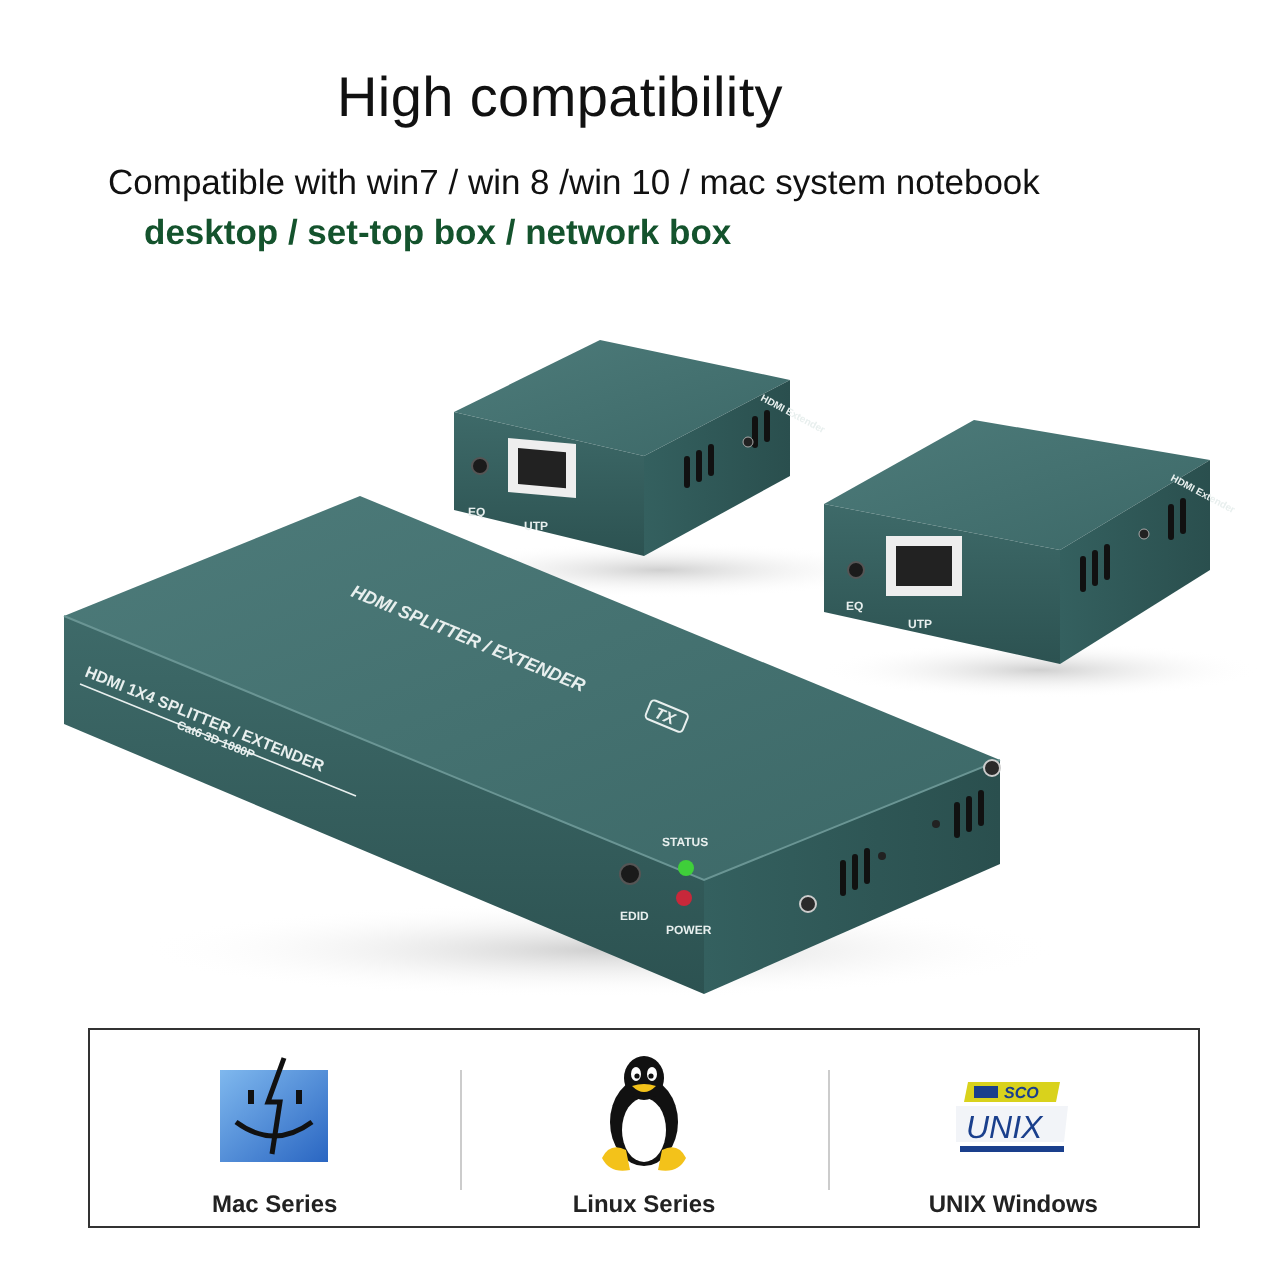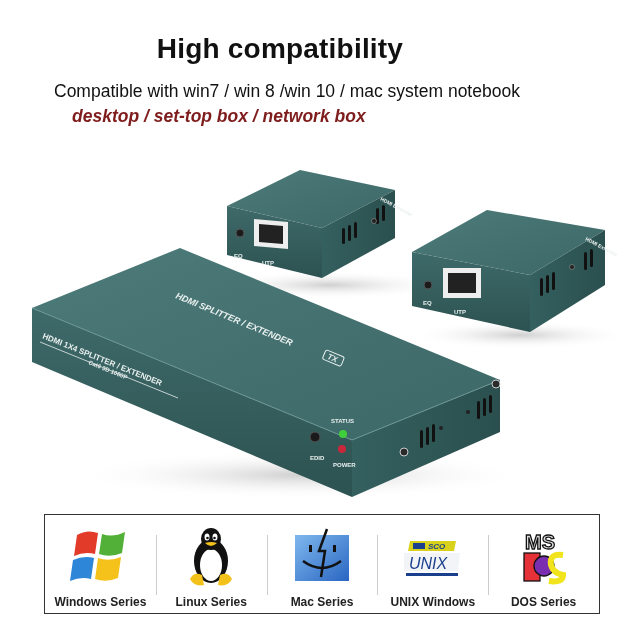--- a/index.html
+++ b/index.html
@@ -1,19 +1,19 @@
 <!DOCTYPE html>
 <html><head>
 <meta charset="utf-8">
 <style>
   html,body{margin:0;padding:0;background:#fff;}
   body{width:640px;height:640px;position:relative;overflow:hidden;font-family:"Liberation Sans",sans-serif;}
-  .title{position:absolute;left:0;width:560px;top:33px;text-align:center;font-size:28px;font-weight:bold;color:#111;letter-spacing:0.2px;}
+  .title{position:absolute;left:0;width:560px;top:33px;text-align:center;font-size:28px;font-weight:normal;color:#111;letter-spacing:0.2px;}
   .sub1{position:absolute;left:54px;top:81px;font-size:17.5px;font-weight:normal;color:#111;white-space:nowrap;}
-  .sub2{position:absolute;left:72px;top:106px;font-size:17.5px;font-weight:bold;color:#7f1d1d;white-space:nowrap;font-style:italic;}
+  .sub2{position:absolute;left:72px;top:106px;font-size:17.5px;font-weight:bold;color:#14532d;white-space:nowrap;}
   .scene{position:absolute;left:0;top:0;width:640px;height:510px;}
   .scene svg{position:absolute;left:0;top:0;}
   .os-panel{position:absolute;left:44px;top:514px;width:556px;height:100px;border:1.5px solid #333;background:#fff;box-sizing:border-box;display:flex;}
   .os-item{flex:1;display:flex;flex-direction:column;align-items:center;position:relative;}
   .os-item + .os-item::before{content:"";position:absolute;left:0;top:20px;height:60px;border-left:1px solid #ccc;}
   .os-logo{width:66px;height:66px;margin-top:8px;}
   .os-label{margin-top:6px;font-size:12px;font-weight:bold;color:#222;}
   .lbl{fill:#e8efee;font-family:"Liberation Sans",sans-serif;font-weight:bold;}
 </style>
 </head>
@@ -118,71 +118,53 @@
     <circle cx="468" cy="412" r="2" fill="#222"></circle>
     <circle cx="404" cy="452" r="4" fill="#2a2a2a" stroke="#ccc" stroke-width="1"></circle>
     <circle cx="496" cy="384" r="4" fill="#2a2a2a" stroke="#ccc" stroke-width="1"></circle>
   </g>
 </svg>
 </div>
 
 <div class="os-panel">
   <div class="os-item">
     <svg class="os-logo" viewBox="0 0 66 66">
-      <path d="M10 12 Q20 6 31 10 L28 31 Q18 28 7 33 Z" fill="#e33b2a"></path>
-      <path d="M35 11 Q46 15 58 9 L55 30 Q43 35 32 31 Z" fill="#52b038"></path>
-      <path d="M6 37 Q17 32 27 35 L24 56 Q14 53 3 58 Z" fill="#2d86d7"></path>
-      <path d="M31 35 Q42 39 54 34 L51 55 Q39 60 28 56 Z" fill="#f5c21b"></path>
+      <defs>
+          <linearGradient id="macG" x1="0" y1="0" x2="1" y2="1">
+            <stop offset="0" stop-color="#7fb8ee"></stop>
+            <stop offset="1" stop-color="#2a66c2"></stop>
+          </linearGradient>
+        </defs>
+      <rect x="6" y="12" width="54" height="46" fill="url(#macG)"></rect>
+      <path d="M38 6 L30 28 L36 28 L32 54" fill="none" stroke="#111" stroke-width="2.5"></path>
+      <path d="M14 38 Q33 52 52 38" fill="none" stroke="#111" stroke-width="2.5"></path>
+      <rect x="20" y="22" width="3" height="7" fill="#111"></rect>
+        <rect x="44" y="22" width="3" height="7" fill="#111"></rect>
     </svg>
-    <div class="os-label">Windows Series</div>
+    <div class="os-label">Mac Series</div>
   </div>
   <div class="os-item">
     <svg class="os-logo" viewBox="0 0 66 66">
       <ellipse cx="33" cy="38" rx="17" ry="22" fill="#111"></ellipse>
       <ellipse cx="33" cy="42" rx="11" ry="16" fill="#fff"></ellipse>
       <ellipse cx="33" cy="16" rx="10" ry="11" fill="#111"></ellipse>
       <ellipse cx="29" cy="14" rx="2.5" ry="3.5" fill="#fff"></ellipse>
         <ellipse cx="37" cy="14" rx="2.5" ry="3.5" fill="#fff"></ellipse>
       <circle cx="29.5" cy="15" r="1.3" fill="#111"></circle>
         <circle cx="36.5" cy="15" r="1.3" fill="#111"></circle>
       <path d="M27 20 Q33 26 39 20 Q33 18 27 20 Z" fill="#f3c21a"></path>
       <path d="M12 56 Q16 48 24 52 L26 62 Q16 64 12 56 Z" fill="#f3c21a"></path>
       <path d="M54 56 Q50 48 42 52 L40 62 Q50 64 54 56 Z" fill="#f3c21a"></path>
     </svg>
     <div class="os-label">Linux Series</div>
   </div>
   <div class="os-item">
     <svg class="os-logo" viewBox="0 0 66 66">
-      <defs>
-          <linearGradient id="macG" x1="0" y1="0" x2="1" y2="1">
-            <stop offset="0" stop-color="#7fb8ee"></stop>
-            <stop offset="1" stop-color="#2a66c2"></stop>
-          </linearGradient>
-        </defs>
-      <rect x="6" y="12" width="54" height="46" fill="url(#macG)"></rect>
-      <path d="M38 6 L30 28 L36 28 L32 54" fill="none" stroke="#111" stroke-width="2.5"></path>
-      <path d="M14 38 Q33 52 52 38" fill="none" stroke="#111" stroke-width="2.5"></path>
-      <rect x="20" y="22" width="3" height="7" fill="#111"></rect>
-        <rect x="44" y="22" width="3" height="7" fill="#111"></rect>
-    </svg>
-    <div class="os-label">Mac Series</div>
-  </div>
-  <div class="os-item">
-    <svg class="os-logo" viewBox="0 0 66 66">
       <path d="M10 18 L56 18 L54 28 L8 28 Z" fill="#d9d21c"></path>
       <text x="28" y="26" font-size="8" font-weight="bold" font-style="italic" fill="#1a3f8c" font-family="Liberation Sans, sans-serif">SCO</text>
       <rect x="13" y="20" width="12" height="6" fill="#1a3f8c"></rect>
       <path d="M4 30 L60 30 L58 48 L4 48 Z" fill="#f2f4f8"></path>
       <text x="9" y="46" font-size="16" font-style="italic" fill="#1a3f8c" font-family="Liberation Sans, sans-serif">UNIX</text>
       <rect x="6" y="50" width="52" height="3" fill="#1a3f8c"></rect>
     </svg>
     <div class="os-label">UNIX Windows</div>
   </div>
-  <div class="os-item">
-    <svg class="os-logo" viewBox="0 0 66 66">
-      <text x="14" y="26" font-size="20" font-weight="bold" fill="#ddd" stroke="#111" stroke-width="1.3" font-family="Liberation Sans, sans-serif">MS</text>
-      <rect x="13" y="30" width="16" height="28" fill="#e53238" stroke="#111" stroke-width="1.3"></rect>
-      <circle cx="33" cy="43" r="10" fill="#7a2fb0" stroke="#111" stroke-width="1.3"></circle>
-      <path d="M52 32 Q38 30 40 42 Q42 50 52 52 Q52 60 38 58" fill="none" stroke="#f1e41c" stroke-width="6"></path>
-    </svg>
-    <div class="os-label">DOS Series</div>
-  </div>
 </div>
 
 </body></html>

